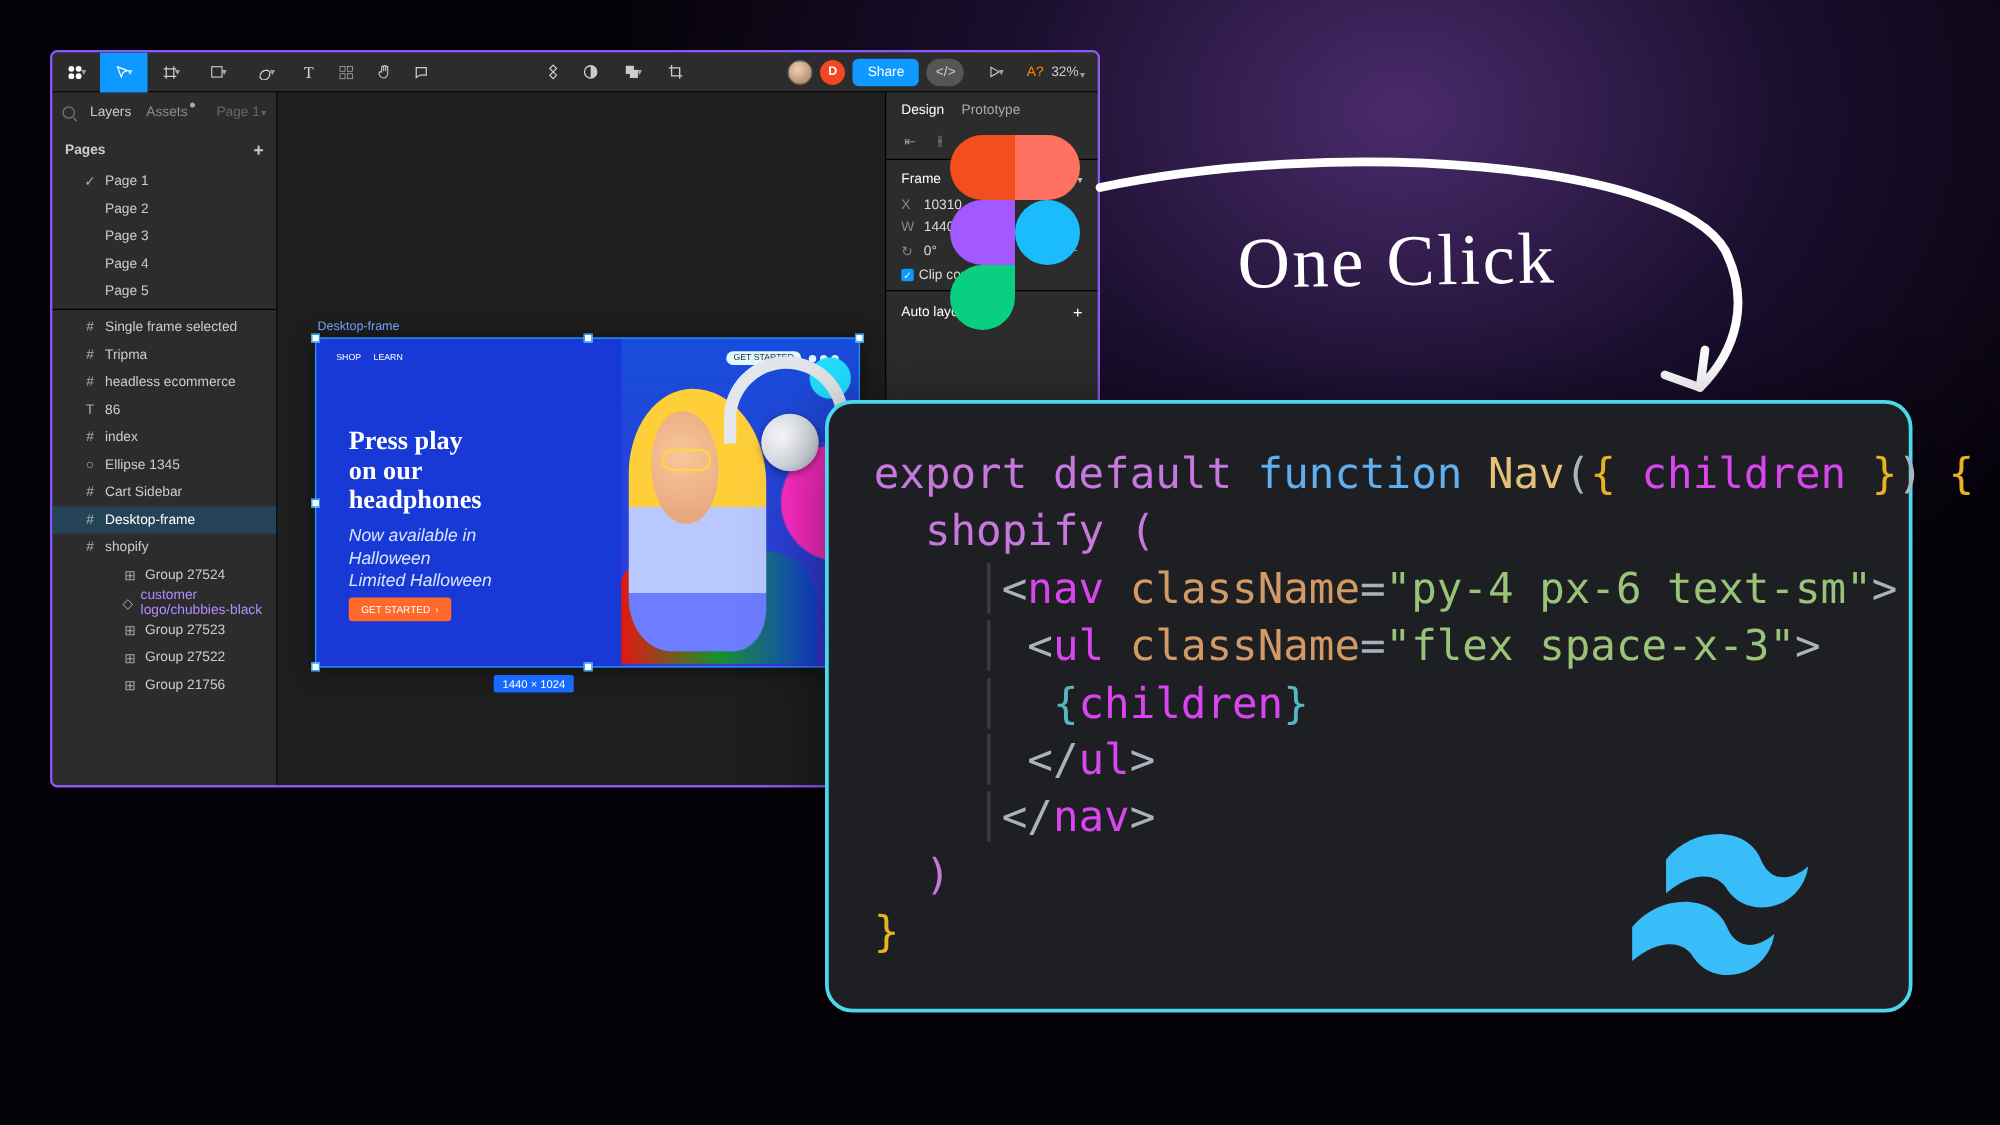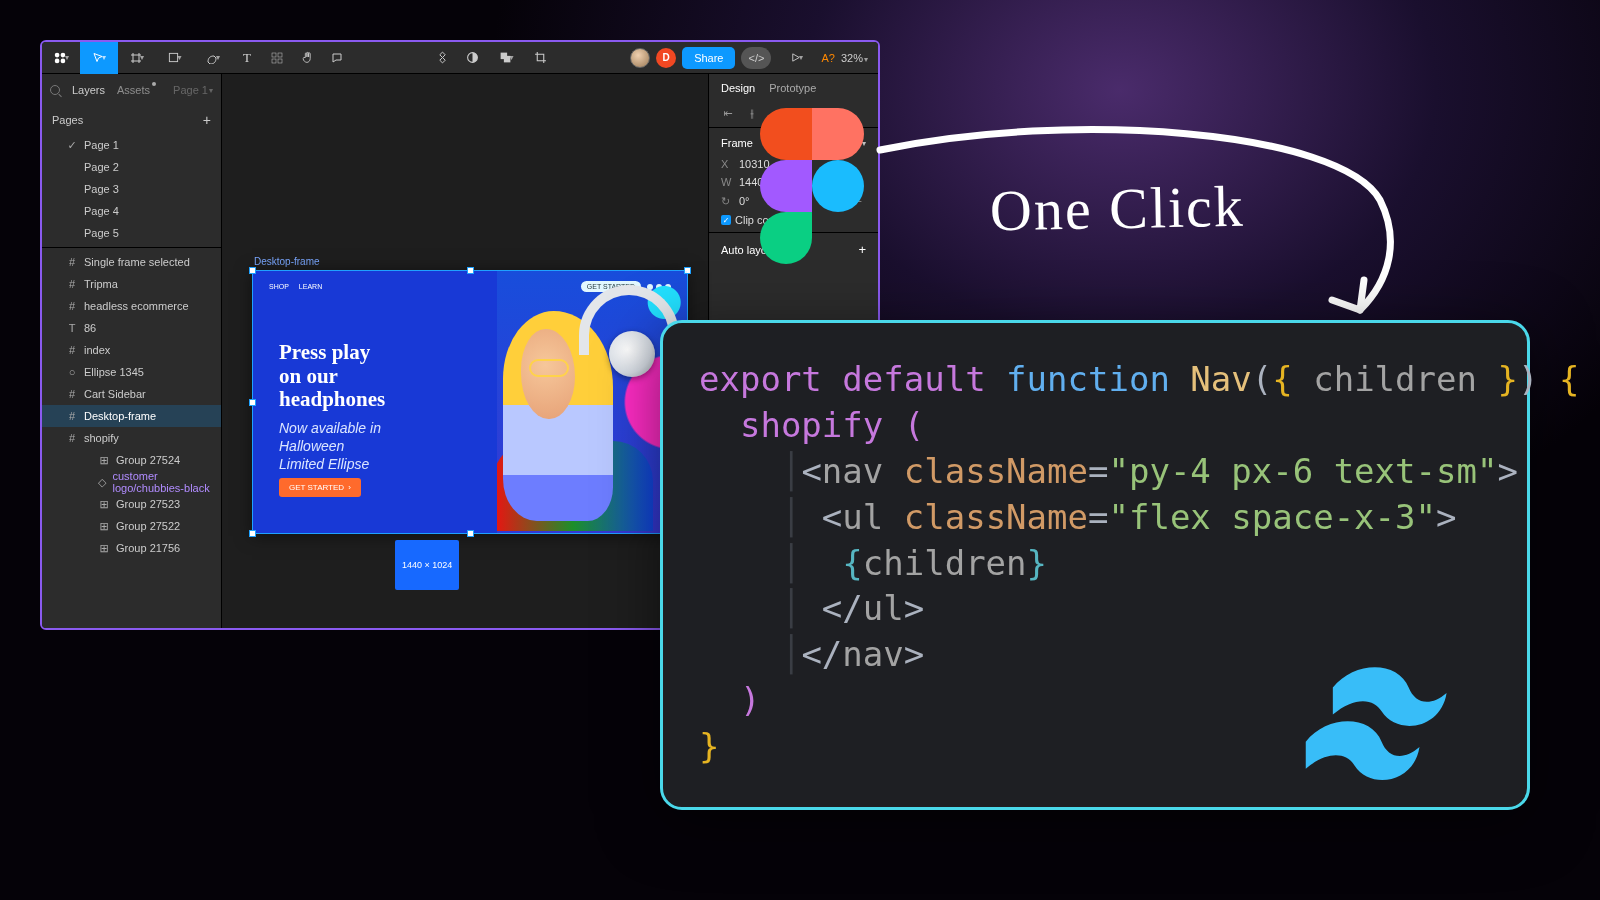--- a/index.html
+++ b/index.html
@@ -61,21 +61,21 @@
     overflow:hidden;
   }
   .lp-tabs { display:flex; align-items:center; height:32px; padding:0 8px; gap:12px; }
   .lp-tabs span { opacity:.6; cursor:pointer; }
   .lp-tabs span.act { opacity:1; }
   .lp-tabs .srch { width:10px;height:10px;border:1.3px solid #aaa;border-radius:50%;position:relative; }
   .lp-tabs .srch::after{content:"";position:absolute;width:4px;height:1.3px;background:#aaa;bottom:-2px;right:-3px;transform:rotate(45deg);}
   .lp-tabs .assets { position:relative; }
   .lp-tabs .assets::after{content:"";position:absolute;top:-2px;right:-6px;width:4px;height:4px;background:#fff;border-radius:50%;}
   .lp-tabs .pagepick{ margin-left:auto; display:flex;align-items:center;gap:3px; }
-  .pages-hdr { display:flex;align-items:center;justify-content:space-between;padding:6px 10px; }
+  .pages-hdr { display:flex;align-items:center;justify-content:space-between;padding:6px 10px;font-weight:bold; }
   .row { display:flex;align-items:center;height:22px;padding:0 8px;gap:6px;cursor:pointer; }
   .row .ico { width:12px;display:flex;justify-content:center;color:#aaa; }
   .row.indent1 { padding-left:24px; }
   .row.indent3 { padding-left:56px; }
   .row.sel { background:#0d99ff33; color:#fff; }
   .row.purp { color:#b18cff; }
   .divline{height:1px;background:#000;margin:3px 0;}
   
   .canvas { flex:1; background:#1e1e1e; position:relative; }
   .frame-label { position:absolute; top:182px; left:32px; color:#7aa7ff; font-size:10px; }
@@ -106,21 +106,21 @@
     linear-gradient(180deg,#16d1ff22,#ff2cc522);
   }
   .headphones{position:absolute;left:72px;top:6px;width:120px;height:120px;}
   .headphones .cup{position:absolute;width:46px;height:46px;border-radius:50%;background:radial-gradient(circle at 40% 40%,#fff,#d7dde5 60%,#9aa2aa);left:40px;top:54px;box-shadow:0 2px 6px rgba(0,0,0,.4);}
   .headphones .band{position:absolute;left:10px;top:8px;width:100px;height:70px;border:10px solid #e3e6ea;border-bottom:none;border-radius:60px 60px 0 0;}
   .face{position:absolute;left:6px;top:40px;width:110px;height:210px;}
   .hair{position:absolute;inset:0;background:linear-gradient(180deg,#ffcf3a 0 45%,#b9c8ff 45% 78%,#6d7dff 78%);border-radius:60px 70px 30px 40px/80px 90px 40px 50px;}
   .hair::after{content:"";position:absolute;left:18px;top:18px;width:54px;height:90px;border-radius:46% 54% 48% 52%;background:radial-gradient(circle at 45% 40%, #f6c79a, #e6a076);}
   .glasses{position:absolute;left:26px;top:48px;width:40px;height:18px;border:2px solid #ffd34a;border-radius:10px;}
   .jacket{position:absolute;left:-4px;top:170px;width:160px;height:90px;background:linear-gradient(90deg,#e11,#1c8f2a 50%,#1245e0);border-radius:40px 40px 0 0;}
-  .dim-badge{position:absolute;top:466px;left:173px;background:#1769ff;color:#fff;font-size:9px;padding:20px 7px;border-radius:2px;text-align:center;}
+  .dim-badge{position:absolute;top:466px;left:173px;background:#1769ff;color:#fff;font-size:9px;padding:2px 7px;border-radius:2px;text-align:center;}
   
   .right-panel{width:170px;background:#2c2c2c;border-left:1px solid #000;font-size:11px;color:#aaa;}
   .rp-tabs{display:flex;gap:14px;padding:8px 12px;}
   .rp-tabs span.act{color:#fff;}
   .rp-row{display:flex;align-items:center;gap:10px;padding:4px 12px;}
   .rp-sec{padding:6px 12px;color:#fff;font-size:11px;display:flex;align-items:center;justify-content:space-between;}
   .rp-field{display:flex;gap:4px;align-items:center;padding:3px 12px;}
   .rp-field .lab{width:14px;color:#888;}
   .rp-field .val{color:#ddd;}
   .rp-ico{width:14px;height:14px;display:flex;align-items:center;justify-content:center;color:#999;}
@@ -150,21 +150,21 @@
     padding:34px 36px;
     box-shadow:0 12px 60px rgba(0,0,0,.5);
   }
   .code{
     font-family:"SF Mono",Menlo,Consolas,monospace;
     font-size:34px; line-height:1.35; white-space:pre;
     color:#d0d0d0;
   }
   .tk-kw{color:#c678dd;} .tk-fn{color:#61afef;}
   .tk-id{color:#e5c07b;} .tk-pn{color:#abb2bf;} .tk-br{color:#e6b422;}
-  .tk-br2{color:#c678dd;} .tk-tag{color:#a3a3a3;} .tk-attr{color:#d19a66;}
+  .tk-br2{color:#c678dd;} .tk-tag{color:#d946ef;} .tk-attr{color:#d19a66;}
   .tk-str{color:#98c379;} .tk-cb{color:#56b6c2;}
   .guide{color:#3a3d44;}
   
   .tw-logo{position:absolute;right:30px;bottom:22px;width:220px;height:130px;}
 </style>
 </head>
 <body>
 
 <div class="figma">
 
@@ -393,21 +393,21 @@
               </span>
           </div>
         </div>
         <div class="hero-title">
           <div>Press play</div>
           <div>on our</div>
           <div>headphones</div>
         </div>
         <div class="hero-sub">
           <div>Now available in Halloween</div>
-          <div>Limited Ellipse</div>
+          <div>Limited Halloween</div>
         </div>
         <div class="hero-cta">
           <span>GET STARTED</span>
           <span>›</span>
         </div>
         <div class="hero-img">
           <div class="neon"></div>
           <div class="jacket"></div>
           <div class="face">
               <div class="hair"></div>

